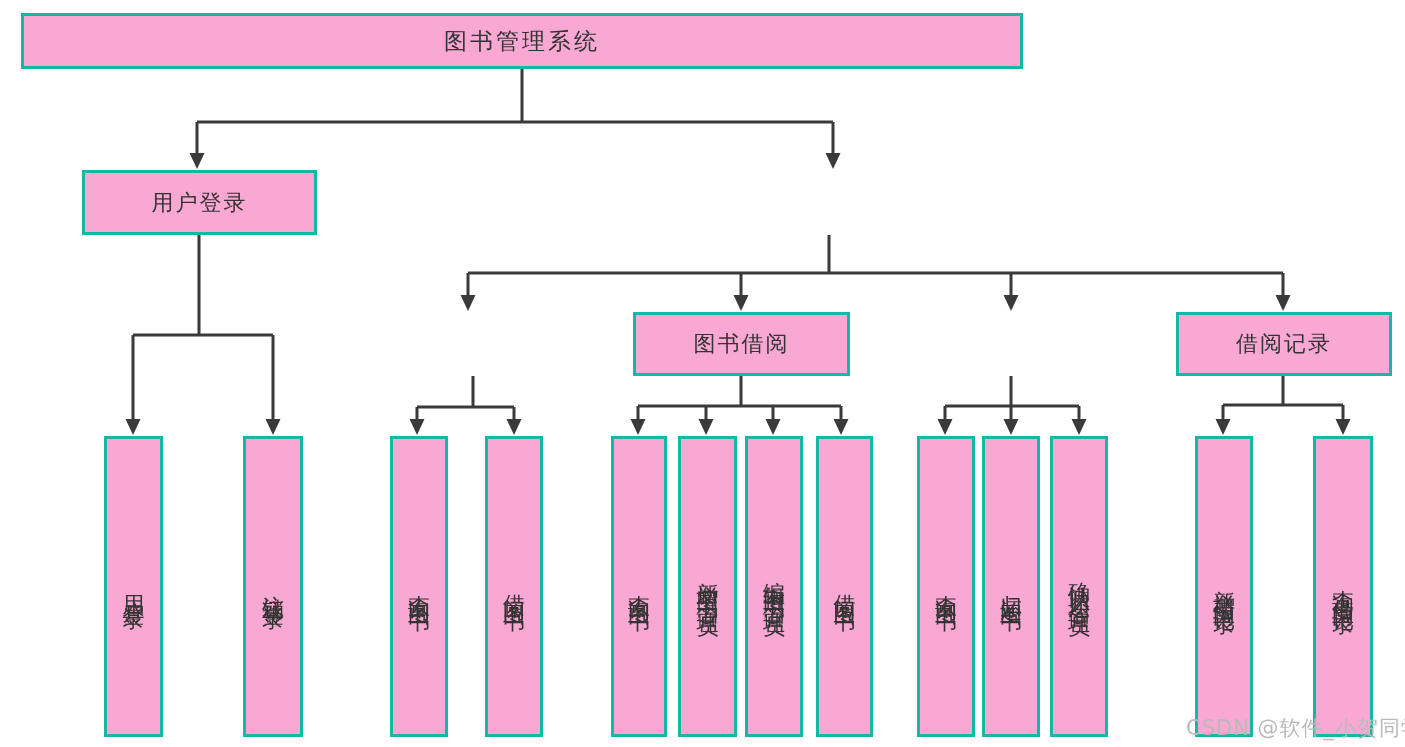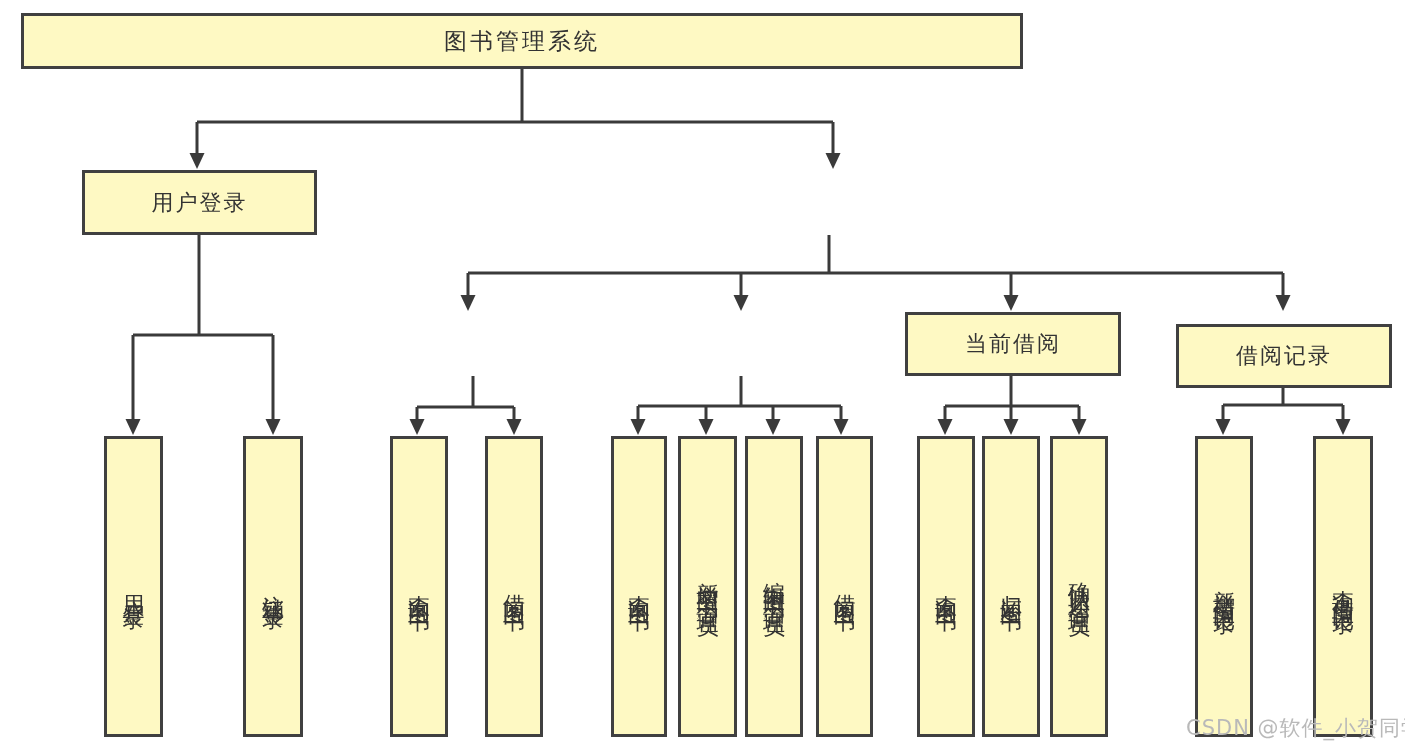--- a/index.html
+++ b/index.html
@@ -19,22 +19,22 @@
   .connectors {
     position: absolute;
     left: 0;
     top: 0;
     width: 1405px;
     height: 747px;
   }
   .node {
     position: absolute;
     box-sizing: border-box;
-    border: 3px solid #404040;
-    background: #fef9c3;
+    border: 3px solid #14b8a6;
+    background: #f9a8d4;
     display: flex;
     align-items: center;
     justify-content: center;
   }
   .hlabel {
     font-size: 22px;
     letter-spacing: 2px;
     white-space: nowrap;
   }
   .root-label {
@@ -50,21 +50,21 @@
   }
   
   .box-root { left: 21px; top: 13px; width: 1002px; height: 56px; }
   
   .box-l2a { left: 82px;  top: 170px; width: 235px; height: 65px; }
   .box-l2b { left: 712px; top: 170px; width: 235px; height: 65px; }
   
   .box-l3a { left: 362px;  top: 312px; width: 223px; height: 64px; }
   .box-l3b { left: 633px;  top: 312px; width: 217px; height: 64px; }
   .box-l3c { left: 905px;  top: 312px; width: 216px; height: 64px; }
-  .box-l3d { left: 1176px; top: 324px; width: 216px; height: 64px; }
+  .box-l3d { left: 1176px; top: 312px; width: 216px; height: 64px; }
   
   .leaf { top: 436px; height: 301px; }
   .box-uc1 { left: 104px;  width: 59px; }
   .box-uc2 { left: 243px;  width: 60px; }
   .box-n1  { left: 390px;  width: 58px; }
   .box-n2  { left: 485px;  width: 58px; }
   .box-b1  { left: 611px;  width: 56px; }
   .box-b2  { left: 678px;  width: 59px; }
   .box-b3  { left: 745px;  width: 58px; }
   .box-b4  { left: 816px;  width: 57px; }
@@ -129,22 +129,22 @@
   </svg>
 
   <div class="node box-root">
     <span class="hlabel root-label">图书管理系统</span>
   </div>
 
   <div class="node box-l2a">
     <span class="hlabel">用户登录</span>
   </div>
 
-  <div class="node box-l3c">
-    <span class="hlabel">当前借阅</span>
+  <div class="node box-l3b">
+    <span class="hlabel">图书借阅</span>
   </div>
   <div class="node box-l3d">
     <span class="hlabel">借阅记录</span>
   </div>
 
   <div class="node leaf box-uc1">
     <span class="vlabel">用户登录</span>
   </div>
   <div class="node leaf box-uc2">
     <span class="vlabel">注销登录</span>

